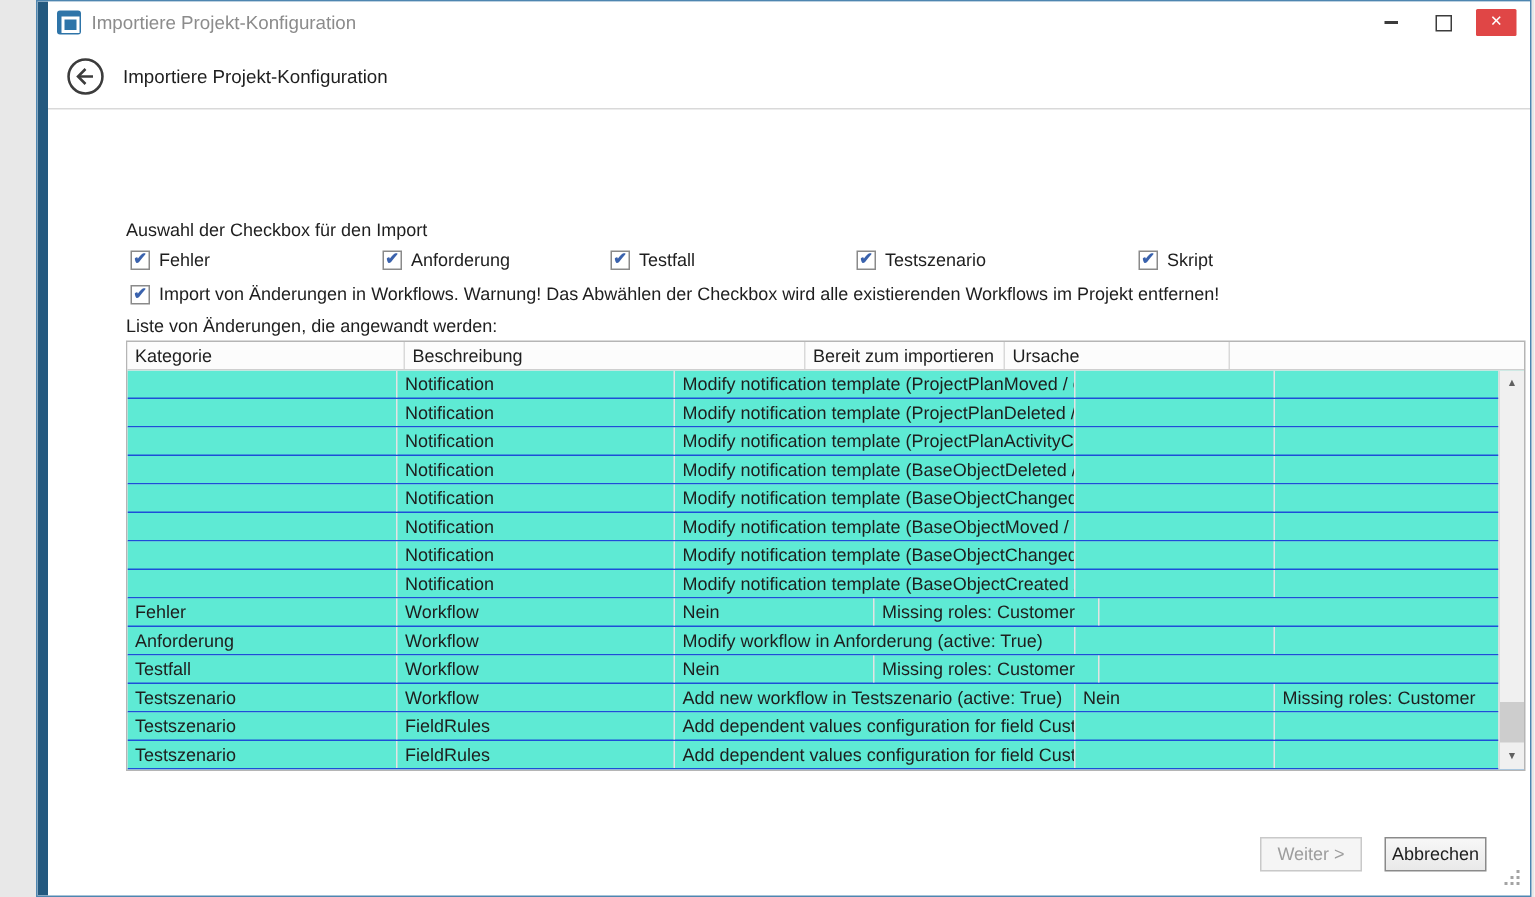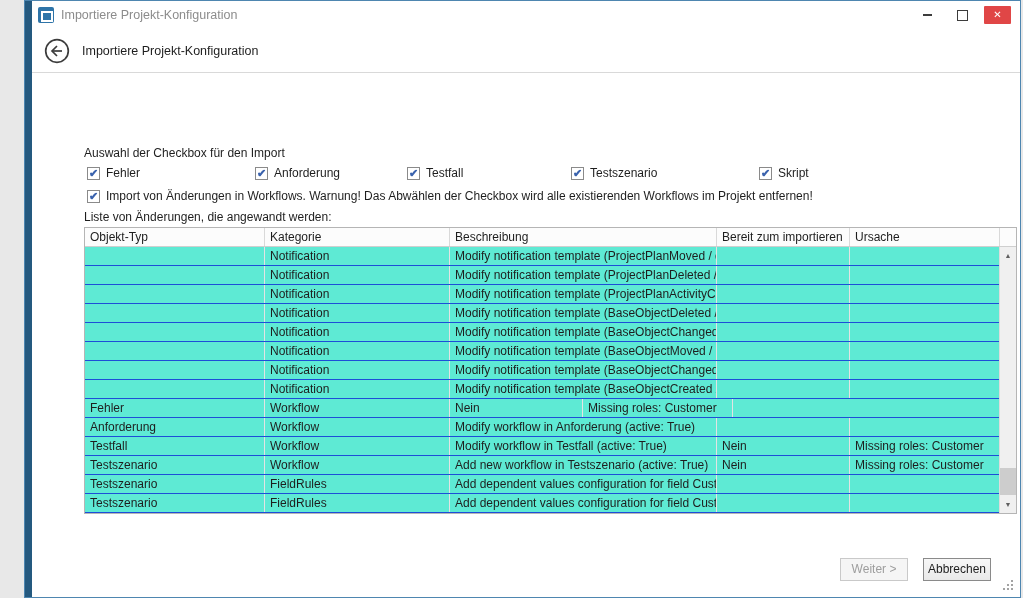--- a/index.html
+++ b/index.html
@@ -128,21 +128,20 @@
 
     <div class="wf-row">
       <span class="cb-box">✔</span>
       <span>Import von Änderungen in Workflows. Warnung! Das Abwählen der Checkbox wird alle existierenden Workflows im Projekt entfernen!</span>
     </div>
 
     <div class="table-label">Liste von Änderungen, die angewandt werden:</div>
 
     <div class="table">
       <div class="thead">
-          <div class="th" style="width: 180px;">Objekt-Typ</div>
           <div class="th" style="width: 185px;">Kategorie</div>
           <div class="th" style="width: 267px;">Beschreibung</div>
           <div class="th" style="width: 133px;">Bereit zum importieren</div>
           <div class="th" style="width: 150px;">Ursache</div>
           <div class="th fill"></div>
         </div>
       <div class="tbody">
 
       <div class="trow">
             <div class="td" style="width: 180px;"></div>
@@ -219,21 +218,20 @@
             <div class="td" style="width: 180px;">Anforderung</div>
             <div class="td" style="width: 185px;">Workflow</div>
             <div class="td" style="width: 267px;">Modify workflow in Anforderung (active: True)</div>
             <div class="td" style="width: 133px;"></div>
             <div class="td" style="width: 150px;"></div>
             <div class="td fill"></div>
           </div>
           <div class="trow">
             <div class="td" style="width: 180px;">Testfall</div>
             <div class="td" style="width: 185px;">Workflow</div>
-            <div class="td" style="width: 267px;">Modify workflow in Testfall (active: True)</div>
             <div class="td" style="width: 133px;">Nein</div>
             <div class="td" style="width: 150px;">Missing roles: Customer</div>
             <div class="td fill"></div>
           </div>
           <div class="trow">
             <div class="td" style="width: 180px;">Testszenario</div>
             <div class="td" style="width: 185px;">Workflow</div>
             <div class="td" style="width: 267px;">Add new workflow in Testszenario (active: True)</div>
             <div class="td" style="width: 133px;">Nein</div>
             <div class="td" style="width: 150px;">Missing roles: Customer</div>

